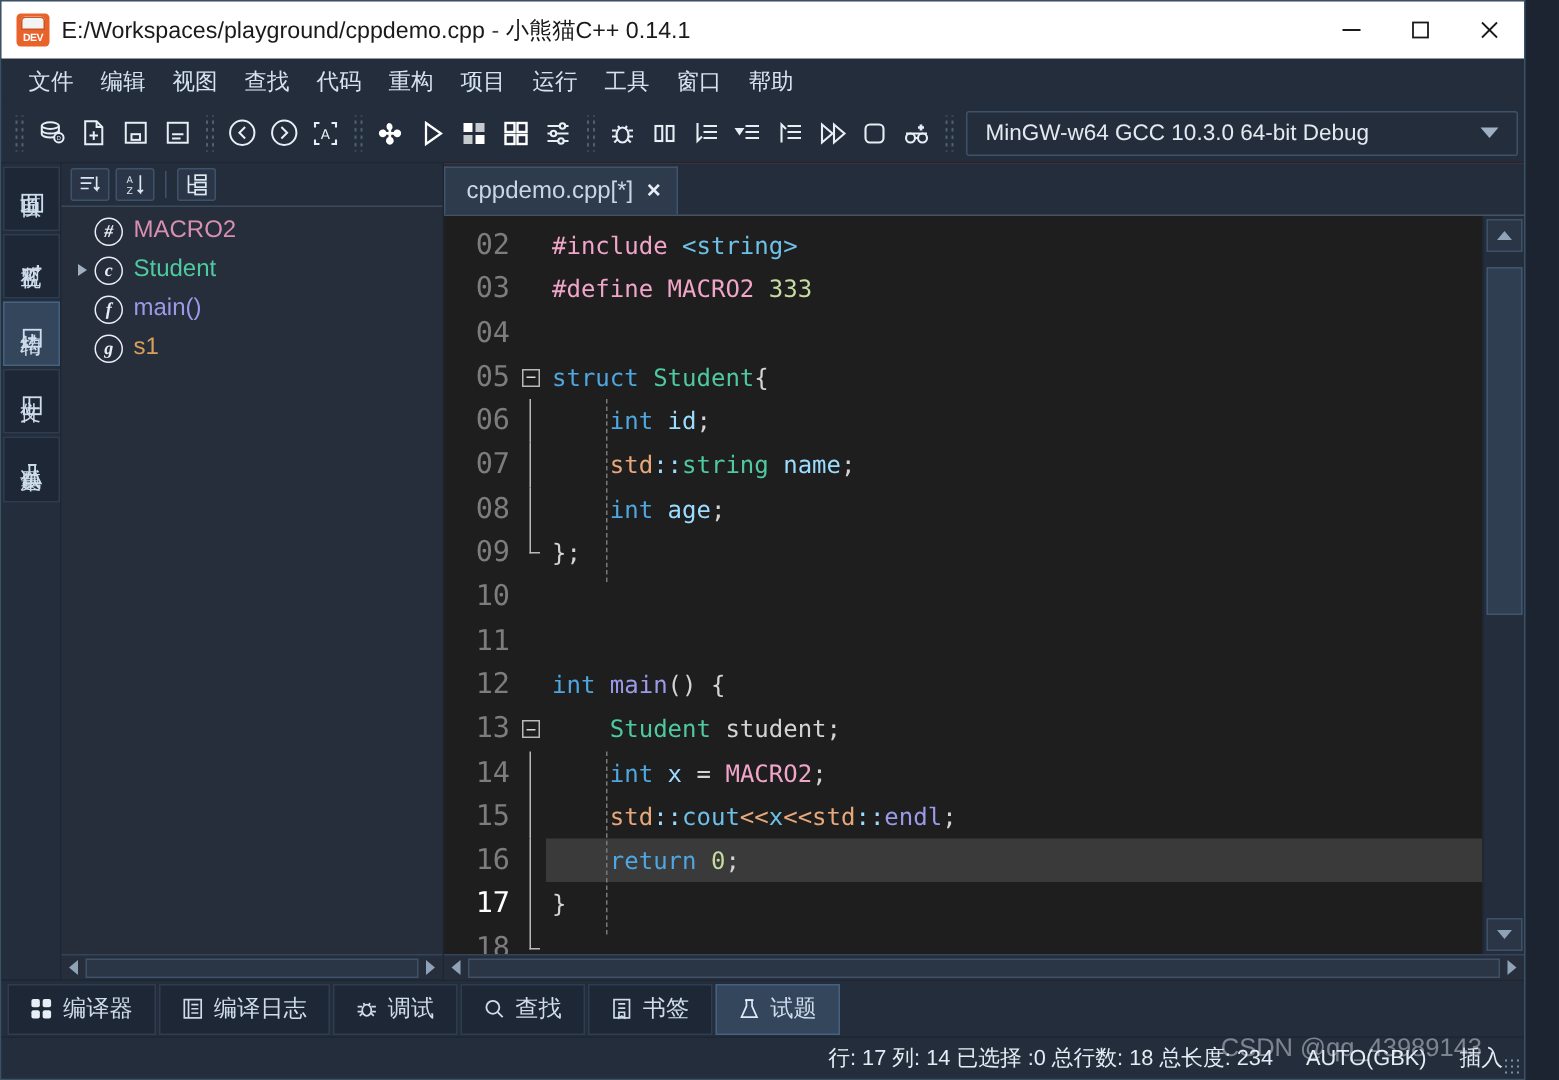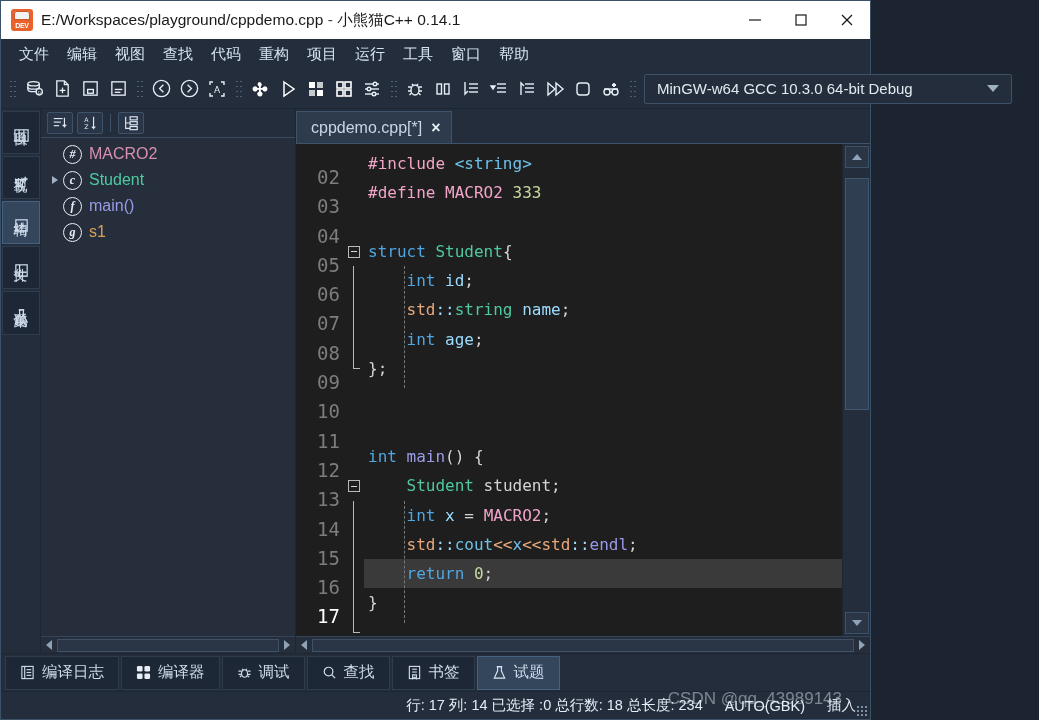--- a/index.html
+++ b/index.html
@@ -4,21 +4,21 @@
 <style>
   * { box-sizing: border-box; margin: 0; padding: 0; }
   html, body {
     width: 1039px; height: 720px;
     overflow: hidden;
     background: #1b2430;
     font-family: "Liberation Sans", sans-serif;
   }
   #app {
     position: relative;
-    width: 871px; height: 720px;
+    width: 1017px; height: 720px;
     background: #232d3b;
     display: flex; flex-direction: column;
     border: 1px solid #3c5066;
   }
 
   
   .titlebar {
     height: 38px; min-height: 38px;
     background: #ffffff;
     display: flex; align-items: center;
@@ -273,21 +273,21 @@
     background: #1e1e1e;
     border-top: 1px solid #3f536b;
   }
   .code-scroll-wrap {
     flex: 1; display: flex; min-width: 0;
     position: relative; overflow: hidden;
   }
   .gutter {
     width: 50px; flex: none;
     background: #1e1e1e;
-    padding-top: 19px;
+    padding-top: 5px;
     text-align: right;
   }
   .gut-row {
     height: 29.3px;
     line-height: 29.3px;
     font-family: "DejaVu Sans Mono", monospace;
     font-size: 19px;
     color: #7d7d7d;
     padding-right: 6px;
   }
@@ -857,40 +857,40 @@
         <div class="sb-arrow-box">
             <div class="sb-tri-r"></div>
           </div>
       </div>
     </div>
   </div>
 
   <div class="bottom-tabs" id="btabs">
       <div class="btab">
         <span>
+          <svg width="15" height="15" viewBox="0 0 16 16" fill="#e8eef5">
+            <rect x="1" y="1" width="6" height="6" rx="1.5"></rect>
+            <rect x="9" y="1" width="6" height="6" rx="1.5"></rect>
+            <rect x="1" y="9" width="6" height="6" rx="1.5"></rect>
+            <rect x="9" y="9" width="6" height="6" rx="1.5"></rect>
+          </svg>
+        </span>
+        <span>编译器</span>
+      </div>
+      <div class="btab">
+        <span>
           <svg width="15" height="15" viewBox="0 0 16 16" fill="none" stroke="#cfdceb" stroke-width="1.2">
             <rect x="2" y="1.5" width="12" height="13"></rect>
             <line x1="5" y1="1.5" x2="5" y2="14.5"></line>
             <line x1="7" y1="5" x2="12" y2="5"></line>
             <line x1="7" y1="8" x2="12" y2="8"></line>
             <line x1="7" y1="11" x2="12" y2="11"></line>
           </svg>
         </span>
         <span>编译日志</span>
-      </div>
-      <div class="btab">
-        <span>
-          <svg width="15" height="15" viewBox="0 0 16 16" fill="#e8eef5">
-            <rect x="1" y="1" width="6" height="6" rx="1.5"></rect>
-            <rect x="9" y="1" width="6" height="6" rx="1.5"></rect>
-            <rect x="1" y="9" width="6" height="6" rx="1.5"></rect>
-            <rect x="9" y="9" width="6" height="6" rx="1.5"></rect>
-          </svg>
-        </span>
-        <span>编译器</span>
       </div>
       <div class="btab">
         <span>
           <svg width="15" height="15" viewBox="0 0 16 16" fill="none" stroke="#cfdceb" stroke-width="1.2">
             <ellipse cx="8" cy="9" rx="3.2" ry="4"></ellipse>
             <path d="M5.6 4l1.2 1.6M10.4 4L9.2 5.6M1.5 6.5h3.2M11.3 6.5h3.2M1.5 10h3.2M11.3 10h3.2M3 13l2-1.8M13 13l-2-1.8"></path>
           </svg>
         </span>
         <span>调试</span>
       </div>

